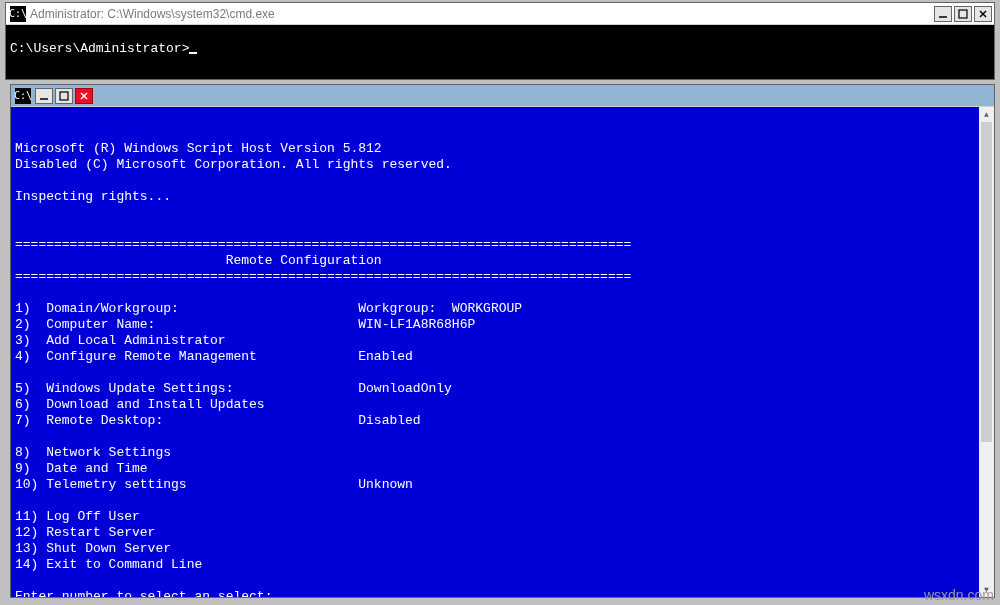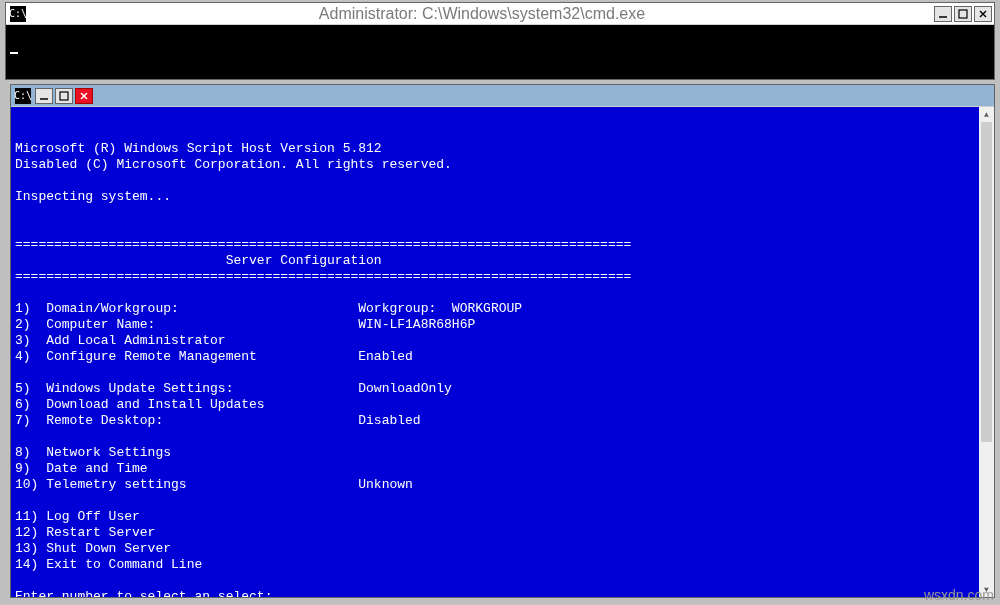--- a/index.html
+++ b/index.html
@@ -30,21 +30,21 @@
   .titlebar.inactive { background: #fff; color: #7a7a7a; }
   .titlebar.active   { background: #91b4d2; color: #000; }
   .title-icon {
     width: 16px; height: 16px;
     display: inline-flex; align-items: center; justify-content: center;
     margin-right: 4px;
     font-size: 10px;
     background: #000; color: #fff;
     font-family: Consolas, monospace;
   }
-  .title-text { flex: 1; font-size: 16px; white-space: nowrap; overflow: hidden; text-align: center; }
+  .title-text { flex: 1; font-size: 12px; white-space: nowrap; overflow: hidden; }
   .win-btns { display: flex; gap: 2px; }
   .win-btn {
     width: 18px; height: 16px;
     border: 1px solid #666;
     background: #e5e5e5;
     display: inline-flex; align-items: center; justify-content: center;
     font-size: 9px; line-height: 1;
     font-family: Arial, sans-serif;
     cursor: default;
   }
@@ -118,21 +118,21 @@
           </svg>
         </span>
       <span class="win-btn">
           <svg viewBox="0 0 10 10">
             <line x1="2" y1="2" x2="8" y2="8" stroke="#000" stroke-width="1.4"></line>
             <line x1="8" y1="2" x2="2" y2="8" stroke="#000" stroke-width="1.4"></line>
           </svg>
         </span>
     </div>
   </div>
-  <div class="term black"><div style="height:14px"></div><span class="cursor"></span></div>
+  <div class="term black"><div style="height:14px"></div><span>C:\Users\Administrator&gt;</span><span class="cursor"></span></div>
 </div>
 
 <div class="window" id="win2">
   <div class="titlebar active">
     <span class="title-icon">C:\</span>
     <div class="win-btns">
       <span class="win-btn">
           <svg viewBox="0 0 10 10">
             <line x1="1" y1="8" x2="9" y2="8" stroke="#000" stroke-width="1.5"></line>
           </svg>
@@ -152,25 +152,25 @@
   </div>
   <div class="term blue" id="blueterm">
     <div class="scrollbar">
       <div class="sb-btn">▲</div>
       <div class="sb-track"><div class="sb-thumb"></div></div>
       <div class="sb-btn">▼</div>
     </div>
 <span>Microsoft (R) Windows Script Host Version 5.812</span>
 <span>Disabled (C) Microsoft Corporation. All rights reserved.</span>
 
-<span>Inspecting system...</span>
+<span>Inspecting rights...</span>
 
 
 <span>===============================================================================</span>
-<span>                           Server Configuration</span>
+<span>                           Remote Configuration</span>
 <span>===============================================================================</span>
 
 <span id="menu-lines">1)  Domain/Workgroup:                       Workgroup:  WORKGROUP
 2)  Computer Name:                          WIN-LF1A8R68H6P
 3)  Add Local Administrator                 
 4)  Configure Remote Management             Enabled
 
 5)  Windows Update Settings:                DownloadOnly
 6)  Download and Install Updates            
 7)  Remote Desktop:                         Disabled

